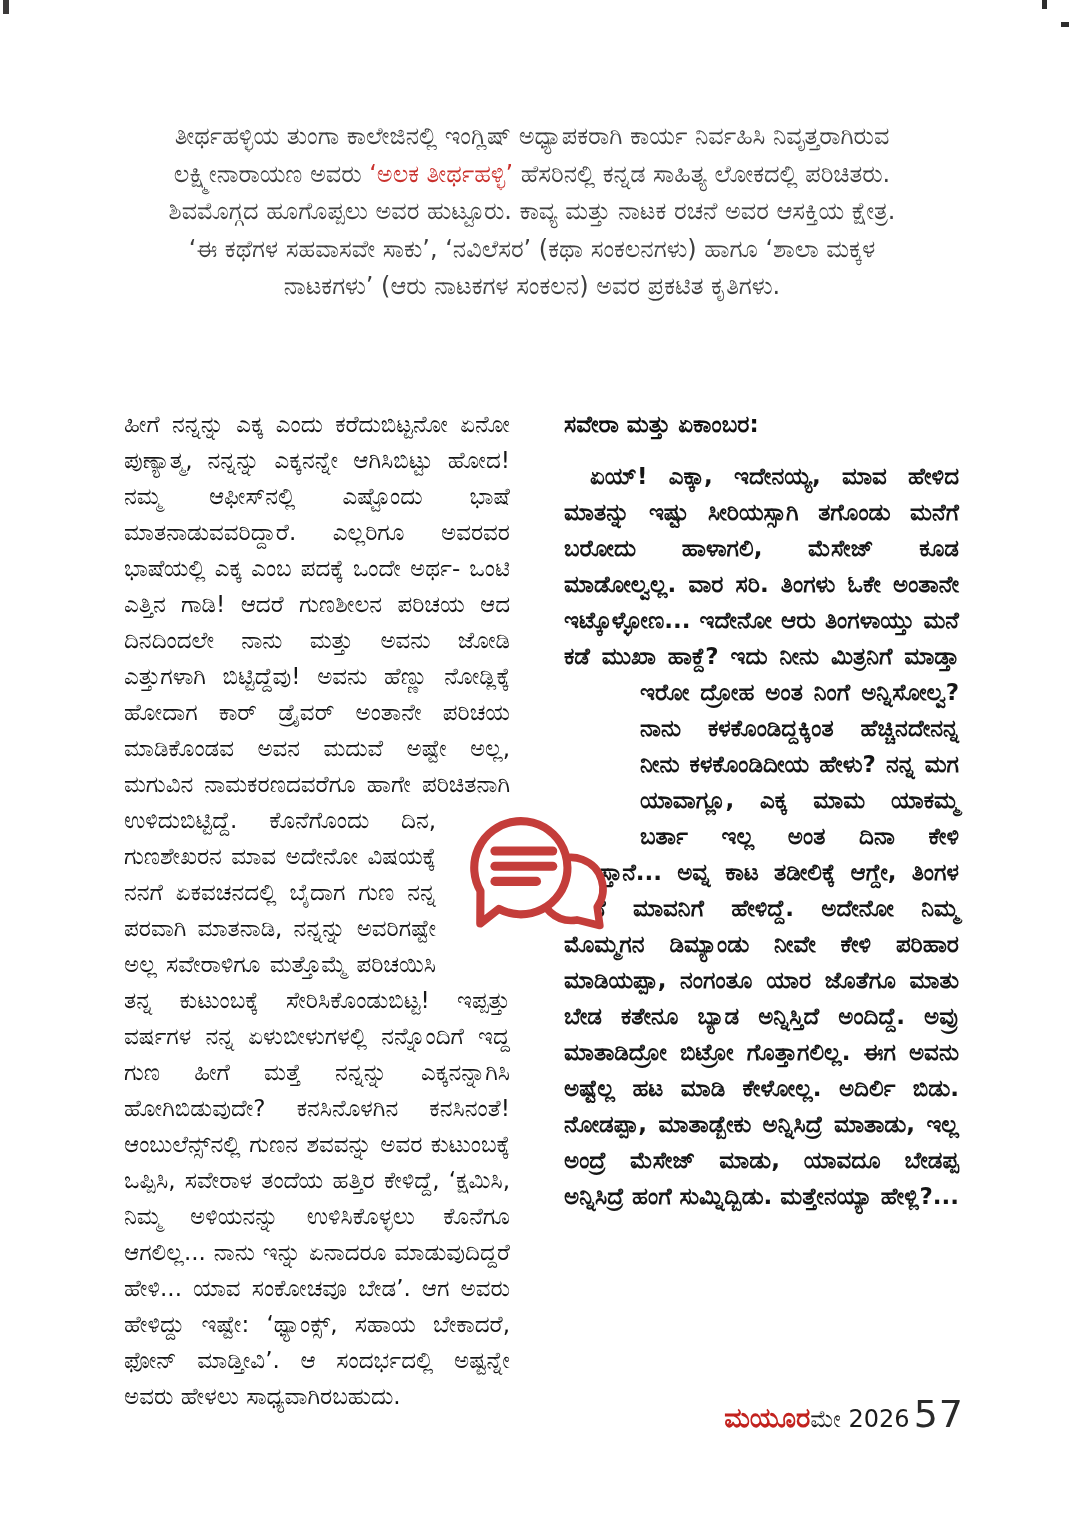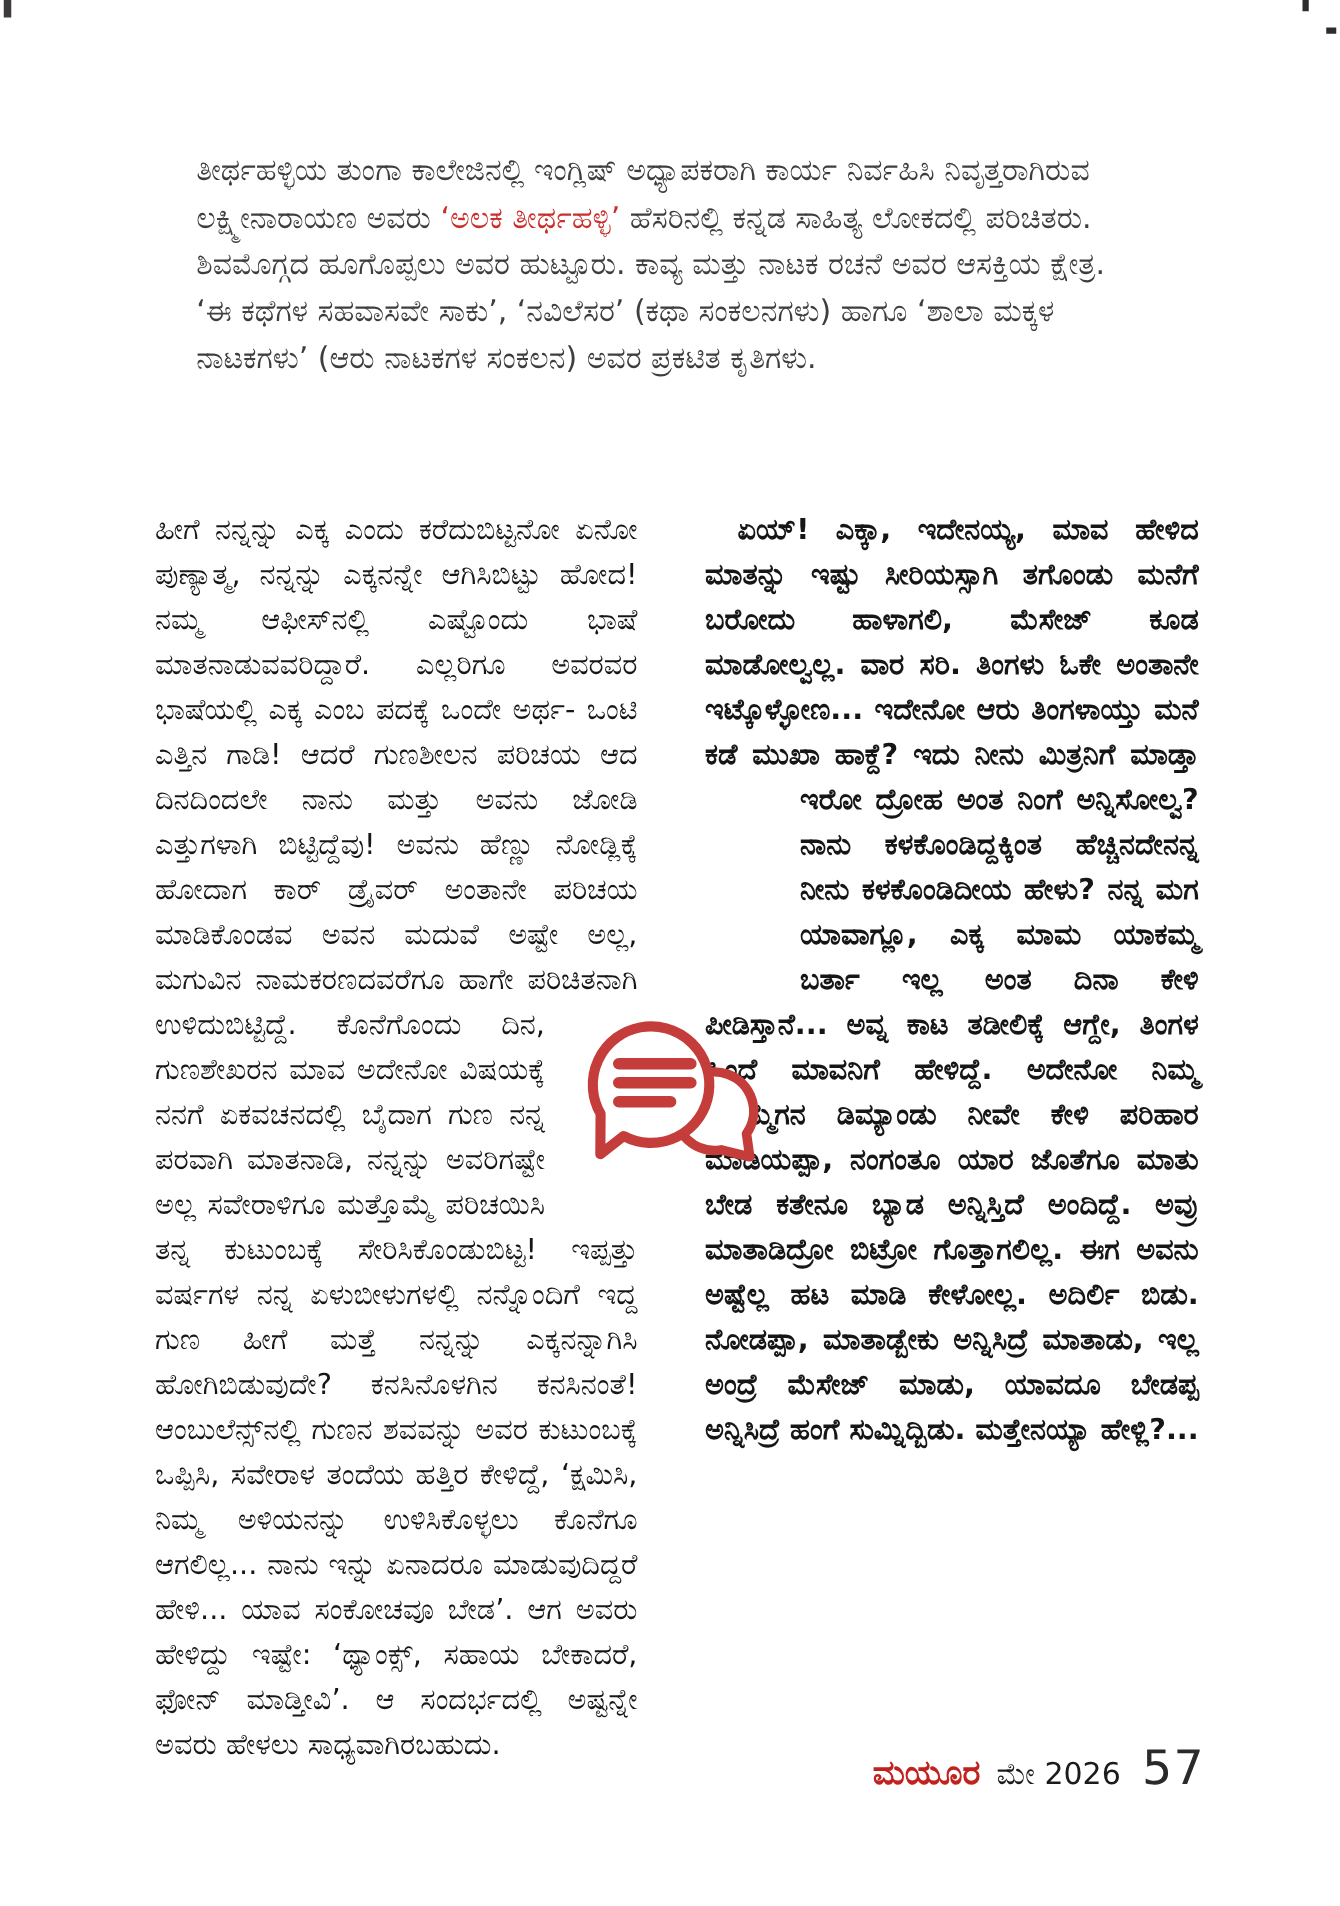--- a/index.html
+++ b/index.html
@@ -15,21 +15,21 @@
   .reg-mark { position: absolute; }
   .reg-mark.tl { left: 3px;  top: 0;    width: 6px; height: 14px; background: #3c3a3a; }
   .reg-mark.tc { left: 1042px; top: 0;  width: 5px; height: 9px;  background: #2d2d2d; }
   .reg-mark.tr { left: 1061px; top: 22px; width: 8px; height: 5px; background: #2d2d2d; }
 
   
   .intro {
     position: absolute;
     left: 157px; top: 118px; width: 750px;
     font-size: 24px; line-height: 37.5px;
-    color: #3e3e3e; text-align: left;
+    color: #3e3e3e; text-align: center;
   }
   .intro .hl { color: #c9302c; }
 
   
   .col {
     position: absolute; top: 390px;
     font-size: 23px; line-height: 36px;
     color: #161616; text-align: justify;
   }
   .col p { margin: 16px; }
@@ -44,21 +44,21 @@
 
   
   .chat-icon {
     position: absolute; left: 460px; top: 814px;
     width: 152px; height: 152px;
   }
 
   
   .footer {
     position: absolute; top: 1392px; right: 108px;
-    display: flex; align-items: baseline; gap: 13px;
+    display: flex; align-items: baseline; 
     white-space: nowrap;
   }
   .footer .brand { color: #c2221e; font-weight: bold; font-size: 27px; }
   .footer .issue { color: #1b1b1b; font-size: 24px; }
   .footer .pagenum { color: #2a2a2a; font-size: 38px; font-weight: 400; letter-spacing: 1px; margin-left: 4px; }
 </style>
 </head>
 <body>
 
 <div class="page">
@@ -69,20 +69,21 @@
 
   <div class="intro">
     <span>ತೀರ್ಥಹಳ್ಳಿಯ ತುಂಗಾ ಕಾಲೇಜಿನಲ್ಲಿ ಇಂಗ್ಲಿಷ್ ಅಧ್ಯಾಪಕರಾಗಿ ಕಾರ್ಯ ನಿರ್ವಹಿಸಿ ನಿವೃತ್ತರಾಗಿರುವ ಲಕ್ಷ್ಮೀನಾರಾಯಣ ಅವರು </span><span class="hl">‘ಅಲಕ ತೀರ್ಥಹಳ್ಳಿ’</span><span> ಹೆಸರಿನಲ್ಲಿ ಕನ್ನಡ ಸಾಹಿತ್ಯ ಲೋಕದಲ್ಲಿ ಪರಿಚಿತರು. ಶಿವಮೊಗ್ಗದ ಹೂಗೊಪ್ಪಲು ಅವರ ಹುಟ್ಟೂರು. ಕಾವ್ಯ ಮತ್ತು ನಾಟಕ ರಚನೆ ಅವರ ಆಸಕ್ತಿಯ ಕ್ಷೇತ್ರ. ‘ಈ ಕಥೆಗಳ ಸಹವಾಸವೇ ಸಾಕು’, ‘ನವಿಲೆಸರ’ (ಕಥಾ ಸಂಕಲನಗಳು) ಹಾಗೂ ‘ಶಾಲಾ ಮಕ್ಕಳ ನಾಟಕಗಳು’ (ಆರು ನಾಟಕಗಳ ಸಂಕಲನ) ಅವರ ಪ್ರಕಟಿತ ಕೃತಿಗಳು.</span>
   </div>
 
   <div class="col col-left">
     <p><span>ಹೀಗೆ ನನ್ನನ್ನು ಎಕ್ಕ ಎಂದು ಕರೆದುಬಿಟ್ಟನೋ ಏನೋ ಪುಣ್ಯಾತ್ಮ, ನನ್ನನ್ನು ಎಕ್ಕನನ್ನೇ ಆಗಿಸಿಬಿಟ್ಟು ಹೋದ! ನಮ್ಮ ಆಫೀಸ್‌ನಲ್ಲಿ ಎಷ್ಟೊಂದು ಭಾಷೆ ಮಾತನಾಡುವವರಿದ್ದಾರೆ. ಎಲ್ಲರಿಗೂ ಅವರವರ ಭಾಷೆಯಲ್ಲಿ ಎಕ್ಕ ಎಂಬ ಪದಕ್ಕೆ ಒಂದೇ ಅರ್ಥ- ಒಂಟಿ ಎತ್ತಿನ ಗಾಡಿ! ಆದರೆ ಗುಣಶೀಲನ ಪರಿಚಯ ಆದ ದಿನದಿಂದಲೇ ನಾನು ಮತ್ತು ಅವನು ಜೋಡಿ ಎತ್ತುಗಳಾಗಿ ಬಿಟ್ಟಿದ್ದೆವು! ಅವನು ಹೆಣ್ಣು ನೋಡ್ಲಿಕ್ಕೆ ಹೋದಾಗ ಕಾರ್ ಡ್ರೈವರ್ ಅಂತಾನೇ ಪರಿಚಯ ಮಾಡಿಕೊಂಡವ ಅವನ ಮದುವೆ ಅಷ್ಟೇ ಅಲ್ಲ, ಮಗುವಿನ ನಾಮಕರಣದವರೆಗೂ ಹಾಗೇ ಪರಿಚಿತನಾಗಿ ಉಳಿದುಬಿಟ್ಟಿದ್ದೆ. ಕೊನೆಗೊಂದು</span> <span class="wrap-spacer-right"></span><span>ದಿನ, ಗುಣಶೇಖರನ ಮಾವ ಅದೇನೋ ವಿಷಯಕ್ಕೆ ನನಗೆ ಏಕವಚನದಲ್ಲಿ ಬೈದಾಗ ಗುಣ ನನ್ನ ಪರವಾಗಿ ಮಾತನಾಡಿ, ನನ್ನನ್ನು ಅವರಿಗಷ್ಟೇ ಅಲ್ಲ ಸವೇರಾಳಿಗೂ ಮತ್ತೊಮ್ಮೆ ಪರಿಚಯಿಸಿ ತನ್ನ ಕುಟುಂಬಕ್ಕೆ ಸೇರಿಸಿಕೊಂಡುಬಿಟ್ಟ! ಇಪ್ಪತ್ತು ವರ್ಷಗಳ ನನ್ನ ಏಳುಬೀಳುಗಳಲ್ಲಿ ನನ್ನೊಂದಿಗೆ ಇದ್ದ ಗುಣ ಹೀಗೆ ಮತ್ತೆ ನನ್ನನ್ನು ಎಕ್ಕನನ್ನಾಗಿಸಿ ಹೋಗಿಬಿಡುವುದೇ? ಕನಸಿನೊಳಗಿನ ಕನಸಿನಂತೆ! ಆಂಬುಲೆನ್ಸ್‌ನಲ್ಲಿ ಗುಣನ ಶವವನ್ನು ಅವರ ಕುಟುಂಬಕ್ಕೆ ಒಪ್ಪಿಸಿ, ಸವೇರಾಳ ತಂದೆಯ ಹತ್ತಿರ ಕೇಳಿದ್ದೆ, ‘ಕ್ಷಮಿಸಿ, ನಿಮ್ಮ ಅಳಿಯನನ್ನು ಉಳಿಸಿಕೊಳ್ಳಲು ಕೊನೆಗೂ ಆಗಲಿಲ್ಲ... ನಾನು ಇನ್ನು ಏನಾದರೂ ಮಾಡುವುದಿದ್ದರೆ ಹೇಳಿ... ಯಾವ ಸಂಕೋಚವೂ ಬೇಡ’. ಆಗ ಅವರು ಹೇಳಿದ್ದು ಇಷ್ಟೇ: ‘ಥ್ಯಾಂಕ್ಸ್, ಸಹಾಯ ಬೇಕಾದರೆ, ಫೋನ್ ಮಾಡ್ತೀವಿ’. ಆ ಸಂದರ್ಭದಲ್ಲಿ ಅಷ್ಟನ್ನೇ ಅವರು ಹೇಳಲು ಸಾಧ್ಯವಾಗಿರಬಹುದು.</span></p>
   </div>
 
   <div class="col col-right">
+    <p class="subhead">ಸವೇರಾ ಮತ್ತು ಏಕಾಂಬರ:</p>
     <p class="para-indent"><span>ಏಯ್! ಎಕ್ಕಾ, ಇದೇನಯ್ಯ, ಮಾವ ಹೇಳಿದ ಮಾತನ್ನು ಇಷ್ಟು ಸೀರಿಯಸ್ಸಾಗಿ ತಗೊಂಡು ಮನೆಗೆ ಬರೋದು ಹಾಳಾಗಲಿ, ಮೆಸೇಜ್ ಕೂಡ ಮಾಡೋಲ್ವಲ್ಲ. ವಾರ ಸರಿ. ತಿಂಗಳು ಓಕೇ ಅಂತಾನೇ ಇಟ್ಕೊಳ್ಳೋಣ... ಇದೇನೋ ಆರು ತಿಂಗಳಾಯ್ತು ಮನೆ ಕಡೆ ಮುಖಾ ಹಾಕ್ದೆ? ಇದು ನೀನು ಮಿತ್ರನಿಗೆ ಮಾಡ್ತಾ ಇರೋ ದ್ರೋಹ ಅಂತ ನಿಂಗೆ ಅನ್ನಿಸೋಲ್ವ?</span> <span class="wrap-spacer-left"></span><span>ನಾನು ಕಳಕೊಂಡಿದ್ದಕ್ಕಿಂತ ಹೆಚ್ಚಿನದೇನನ್ನ ನೀನು ಕಳಕೊಂಡಿದೀಯ ಹೇಳು? ನನ್ನ ಮಗ ಯಾವಾಗ್ಲೂ, ಎಕ್ಕ ಮಾಮ ಯಾಕಮ್ಮ ಬರ್ತಾ ಇಲ್ಲ ಅಂತ ದಿನಾ ಕೇಳಿ ಪೀಡಿಸ್ತಾನೆ... ಅವ್ನ ಕಾಟ ತಡೀಲಿಕ್ಕೆ ಆಗ್ದೇ, ತಿಂಗಳ ಹಿಂದೆ ಮಾವನಿಗೆ ಹೇಳಿದ್ದೆ. ಅದೇನೋ ನಿಮ್ಮ ಮೊಮ್ಮಗನ ಡಿಮ್ಯಾಂಡು ನೀವೇ ಕೇಳಿ ಪರಿಹಾರ ಮಾಡಿಯಪ್ಪಾ, ನಂಗಂತೂ ಯಾರ ಜೊತೆಗೂ ಮಾತು ಬೇಡ ಕತೇನೂ ಬ್ಯಾಡ ಅನ್ನಿಸ್ತಿದೆ ಅಂದಿದ್ದೆ. ಅವ್ರು ಮಾತಾಡಿದ್ರೋ ಬಿಟ್ರೋ ಗೊತ್ತಾಗಲಿಲ್ಲ. ಈಗ ಅವನು ಅಷ್ಟೆಲ್ಲ ಹಟ ಮಾಡಿ ಕೇಳೋಲ್ಲ. ಅದಿರ್ಲಿ ಬಿಡು. ನೋಡಪ್ಪಾ, ಮಾತಾಡ್ಬೇಕು ಅನ್ನಿಸಿದ್ರೆ ಮಾತಾಡು, ಇಲ್ಲ ಅಂದ್ರೆ ಮೆಸೇಜ್ ಮಾಡು, ಯಾವದೂ ಬೇಡಪ್ಪ ಅನ್ನಿಸಿದ್ರೆ ಹಂಗೆ ಸುಮ್ನಿದ್ಬಿಡು. ಮತ್ತೇನಯ್ಯಾ ಹೇಳ್ಲಿ?...</span></p>
   </div>
 
   <div class="chat-icon">
     <svg width="152" height="152" viewBox="0 0 150 150" xmlns="http://www.w3.org/2000/svg">
 
       <path d="M117.4,118.5 A31,31 0 1 1 137.4,105.8 L140,124 Z" fill="#ffffff" stroke="#c43d3a" stroke-width="7.5" stroke-linejoin="round" stroke-linecap="round" transform="translate(-2,-14)"></path>
 
       <path d="M34.4,91.6 A46,46 0 1 0 16.2,74 L16,106 Z" fill="#ffffff" stroke="#c43d3a" stroke-width="8" stroke-linejoin="round" stroke-linecap="round" transform="translate(4,2)"></path>
 

